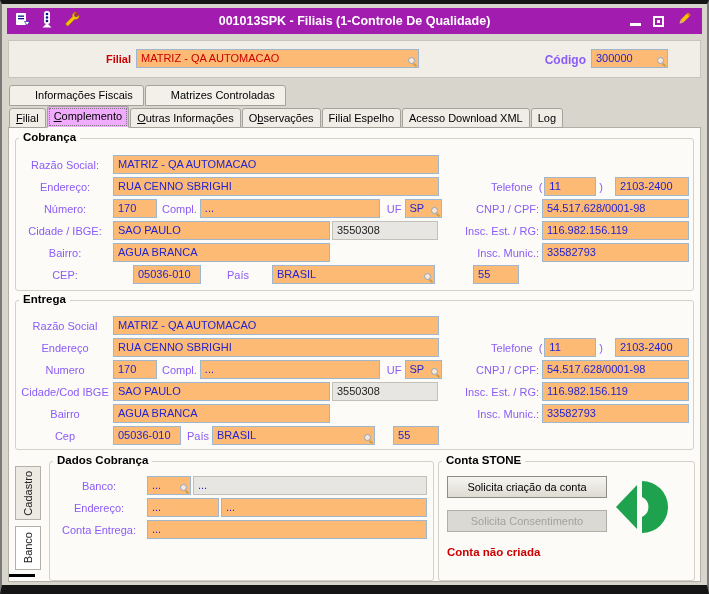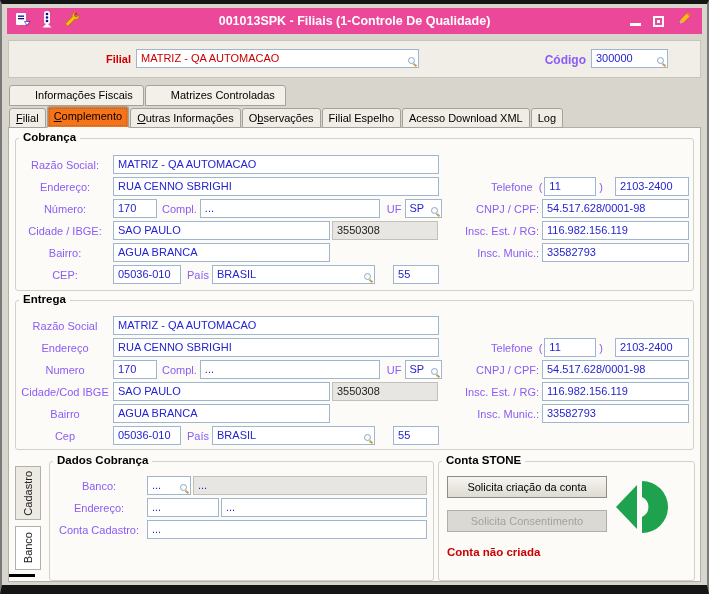--- a/index.html
+++ b/index.html
@@ -1,54 +1,54 @@
 <!DOCTYPE html>
 <html><head>
 <meta charset="utf-8">
 <style>
   html,body{margin:0;padding:0;background:#666;}
   *{box-sizing:border-box;font-family:"Liberation Sans",sans-serif;}
   #win{position:relative;width:709px;height:594px;background:#d8d5cc;overflow:hidden;
        border-top:4px solid #151515;border-bottom:9px solid #151515;
        border-left:2px solid #7a7a78;border-right:2px solid #7a7a78;}
   
-  .titlebar{position:absolute;left:5px;right:5px;top:4px;height:26px;background:#ec4899;
+  .titlebar{position:absolute;left:5px;right:5px;top:4px;height:26px;background:#a21caf;
             display:flex;align-items:center;color:#fff;}
   .tb-icons{display:flex;align-items:center;gap:10px;padding-left:8px;z-index:2;}
   .tb-title{position:absolute;left:0;right:0;text-align:center;font-weight:bold;font-size:12.5px;}
   .tb-ctrls{margin-left:auto;display:flex;align-items:center;gap:12px;padding-right:10px;z-index:2;}
   .ctl-min{width:11px;height:3px;background:#fff;margin-top:6px;}
   .ctl-max{width:11px;height:11px;border:2px solid #fff;position:relative;}
   .ctl-max::after{content:"";position:absolute;left:2px;top:2px;width:3px;height:3px;background:#fff;}
   
   .hdr{position:absolute;left:6px;right:6px;top:36px;height:38px;background:#f0eee7;
        border:1px solid #c7c4bb;}
   .lbl{font-size:11px;color:#8b5cf6;white-space:nowrap;}
-  .fld{position:relative;border:1px solid #9eb6ce;background:#ffffff;height:19px;
+  .fld{position:relative;border:1px solid #9eb6ce;background:#fdba74;height:19px;
        font-size:11px;color:#2323d0;padding:2px 4px 0 4px;white-space:nowrap;overflow:hidden;}
   .fld.dis{background:#e7e6e2;border-color:#c2c0b9;color:#222;}
   .fld .val{display:block;overflow:hidden;white-space:nowrap;}
   .red{color:#cc0000!important;}
   .mag{position:absolute;right:1px;bottom:0;width:10px;height:10px;}
   .mag::before{content:"";position:absolute;left:1px;top:0;width:5px;height:5px;
                border:1.5px solid #8ba6c2;border-radius:50%;background:rgba(250,250,255,.7);}
   .mag::after{content:"";position:absolute;right:0;bottom:1px;width:4px;height:2px;
               background:#c9a14d;transform:rotate(40deg);}
   .hdr .lbl-filial{position:absolute;left:52px;top:12px;width:70px;text-align:right;font-weight:bold;}
   .hdr .fld-filial{position:absolute;left:127px;top:8px;width:283px;}
   .hdr .lbl-codigo{position:absolute;left:505px;top:12px;width:72px;text-align:right;font-weight:bold;font-size:12px;}
   .hdr .fld-codigo{position:absolute;left:582px;top:8px;width:77px;}
   
   .tabs1{position:absolute;left:7px;top:80px;height:22px;display:flex;align-items:flex-end;}
   .tab1{height:21px;padding:3px 10px 0 25px;font-size:11px;background:#f2f0e9;
         border:1px solid #a5a29b;border-radius:3px 3px 0 0;margin-right:1px;}
   .tabs2{position:absolute;left:7px;top:102px;height:22px;display:flex;align-items:flex-end;z-index:3;}
   .tab2{height:20px;padding:3px 6px 0 6px;font-size:11px;background:#f0ede6;
         border:1px solid #a5a29b;border-radius:3px 3px 0 0;margin-right:1px;white-space:nowrap;}
-  .tab2.active{height:22px;background:#f97316;border-bottom-color:#fcfbf8;
+  .tab2.active{height:22px;background:#f0abfc;border-bottom-color:#fcfbf8;
                outline:1px dotted #777;outline-offset:-3px;}
   .accel{text-decoration:underline;}
   
   .content{position:absolute;left:6px;right:6px;top:123px;bottom:3px;background:#fcfbf8;
            border:1px solid #b2afa6;}
   .grp{position:absolute;border:1px solid #d4d1c8;border-radius:3px;}
   .legend{position:absolute;top:-8px;left:3px;background:#fcfbf8;padding:0 4px;
           font-size:11.5px;font-weight:bold;color:#000;white-space:nowrap;text-align:center;}
   .row{position:absolute;height:19px;display:flex;align-items:center;}
   .row .lbl{margin-right:3px;}
@@ -175,21 +175,21 @@
         <div class="fld dis" style="width:106px;margin-left:2px;">
             <span class="val">3550308</span>
           </div>
       </div>
       <div class="row" style="left:4px;top:104px;">
         <span class="lbl lblw">Bairro:</span>
         <div class="fld" style="width:217px;">
             <span class="val">AGUA BRANCA</span>
           </div>
       </div>
-      <div class="row" style="left:4px;top:126px;">
+      <div class="row" style="left:4px;top:126px;gap:20px;">
         <span class="lbl lblw">CEP:</span>
         <div class="fld" style="width:68px;">
             <span class="val">05036-010</span>
           </div>
         <span class="lbl" style="margin-left:6px;">País</span>
         <div class="fld" style="width:163px;">
             <span class="val">BRASIL</span>
             <span class="mag"></span>
           </div>
         <div class="fld" style="width:46px;margin-left:18px;">
@@ -342,21 +342,21 @@
       <div class="row" style="left:4px;top:36px;right:6px;">
         <span class="lbl lblw">Endereço:</span>
         <div class="fld" style="width:72px;">
             <span class="val">...</span>
           </div>
         <div class="fld" style="flex:1;margin-left:2px;">
             <span class="val">...</span>
           </div>
       </div>
       <div class="row" style="left:4px;top:58px;right:6px;">
-        <span class="lbl lblw">Conta Cadastro:</span>
+        <span class="lbl lblw">Conta Entrega:</span>
         <div class="fld" style="flex:1;">
             <span class="val">...</span>
           </div>
       </div>
     </div>
 
     <div class="grp" style="left:429px;top:333px;width:257px;height:120px;">
       <span class="legend">Conta STONE</span>
       <div class="btn" style="left:8px;top:14px;width:160px;">Solicita criação da conta</div>
       <div class="btn disabled" style="left:8px;top:48px;width:160px;">Solicita Consentimento</div>

